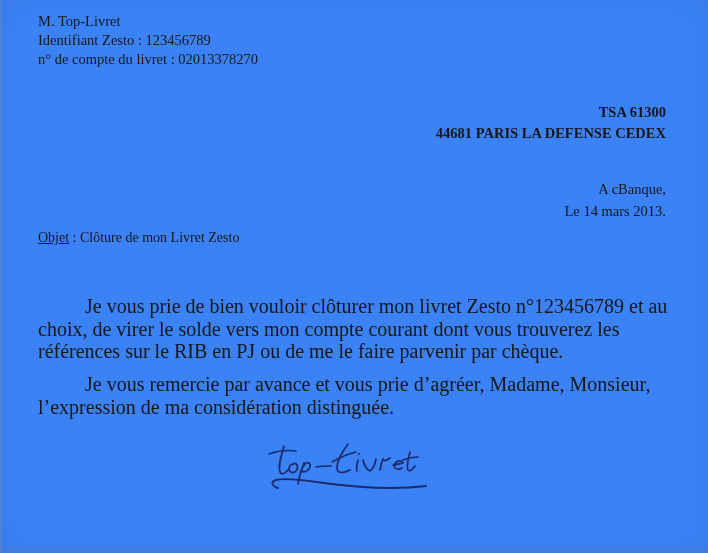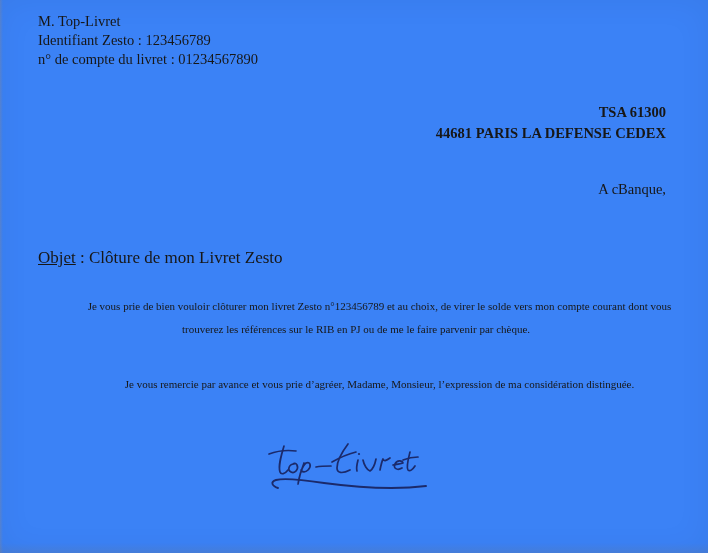--- a/index.html
+++ b/index.html
@@ -62,41 +62,41 @@
     right: 42px;
     top: 178px;
     text-align: right;
     font-size: 14.5px;
     line-height: 22px;
   }
 
   .subject {
     position: absolute;
     left: 38px;
-    top: 248px;
-    font-size: 17px;
+    top: 230px;
+    font-size: 14px;
   }
   .subject .label {
     text-decoration: underline;
   }
 
   .salutation {
     position: absolute;
     left: 85px;
     top: 266px;
     font-size: 14.5px;
   }
 
   .body-block {
     position: absolute;
     left: 38px;
-    font-size: 11px;
+    font-size: 20px;
     line-height: 22.5px;
     width: 636px;
-    text-align: center;
+    text-align: left;
   }
   .body-1 { top: 295px; }
   .body-2 { top: 373px; }
   .body-block p {
     margin: 0;
     text-indent: 47px;
   }
 
   .signature {
     position: absolute;
@@ -121,30 +121,31 @@
 <body>
 
 <div id="page">
 
   <div class="edge-left"></div>
   <div class="edge-bottom"></div>
 
   <div class="sender">
     <div>M. Top-Livret</div>
     <div>Identifiant Zesto : 123456789</div>
-    <div>n° de compte du livret : 01234567890</div>
+    <div>n° de compte du livret : 02013378270</div>
   </div>
 
   <div class="recipient">
     <div>TSA 61300</div>
     <div>44681 PARIS LA DEFENSE CEDEX</div>
   </div>
 
   <div class="place-date">
     <div>A cBanque,</div>
+    <div>Le 14 mars 2013.</div>
   </div>
 
   <div class="subject">
     <span class="label">Objet</span><span> : </span><span>Clôture de mon Livret Zesto</span>
   </div>
 
 
   <div class="body-block body-1">
     <p>Je vous prie de bien vouloir clôturer mon livret Zesto n°123456789 et au choix, de virer le solde vers mon compte courant dont vous trouverez les références sur le RIB en PJ ou de me le faire parvenir par chèque.</p>
   </div>

